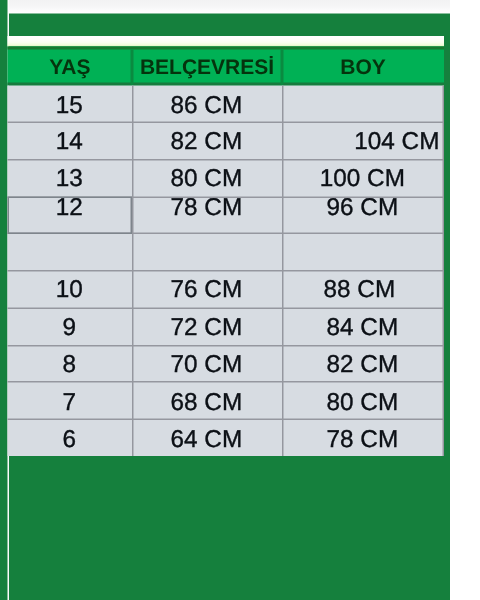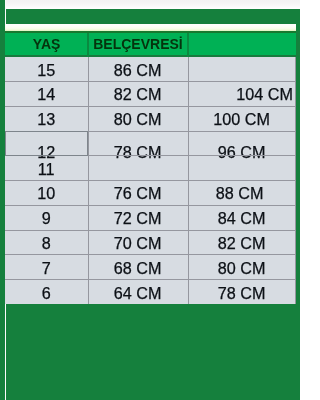--- a/index.html
+++ b/index.html
@@ -29,45 +29,45 @@
 <body>
 
 <div id="sheet">
   <div id="topfade"></div>
   <div id="leftrule"></div>
   <div id="grid">
     <div id="hdrglow"></div>
     <div id="hdr">
         <div class="hc" style="left: 0px; width: 82.8px;">YAŞ</div>
         <div class="hc" style="left: 82.8px; width: 100px;">BELÇEVRESİ</div>
+        <div class="hc" style="left: 182.8px; width: 108px;">BOY</div>
         <div class="hvline" style="left: 82.2px;"></div>
         <div class="hvline" style="left: 182.2px;"></div>
       </div>
     <div id="body">
         <div class="row" style="top: 0px;">
           <div class="cell" style="left: 0px; width: 82.8px;">15</div>
           <div class="cell" style="left: 82.8px; width: 100px;">86 CM</div>
         </div>
         <div class="row" style="top: 24.785px;">
           <div class="cell" style="left: 0px; width: 82.8px;">14</div>
           <div class="cell" style="left: 82.8px; width: 100px;">82 CM</div>
           <div class="cell" style="left: 182.8px; width: 108px; margin-left: 23px;">104 CM</div>
         </div>
         <div class="row" style="top: 49.57px;">
           <div class="cell" style="left: 0px; width: 82.8px;">13</div>
           <div class="cell" style="left: 82.8px; width: 100px;">80 CM</div>
           <div class="cell" style="left: 182.8px; width: 108px;">100 CM</div>
         </div>
-        <div class="row" style="top: 82px; padding-left: 13px;">
+        <div class="row" style="top: 68px; padding-left: 13px;">
           <div class="cell" style="left: 0px; width: 82.8px;">12</div>
           <div class="cell" style="left: 82.8px; width: 100px;">78 CM</div>
           <div class="cell" style="left: 182.8px; width: 108px;">96 CM</div>
         </div>
         <div class="row" style="top: 99.14px;">
-          <div class="cell" style="left: 0px; width: 82.8px;">11</div>
         </div>
         <div class="row" style="top: 123.925px;">
           <div class="cell" style="left: 0px; width: 82.8px;">10</div>
           <div class="cell" style="left: 82.8px; width: 100px;">76 CM</div>
           <div class="cell" style="left: 182.8px; width: 104px; text-align: center;">88 CM</div>
         </div>
         <div class="row" style="top: 148.71px;">
           <div class="cell" style="left: 0px; width: 82.8px;">9</div>
           <div class="cell" style="left: 82.8px; width: 100px;">72 CM</div>
           <div class="cell" style="left: 182.8px; width: 108px;">84 CM</div>

